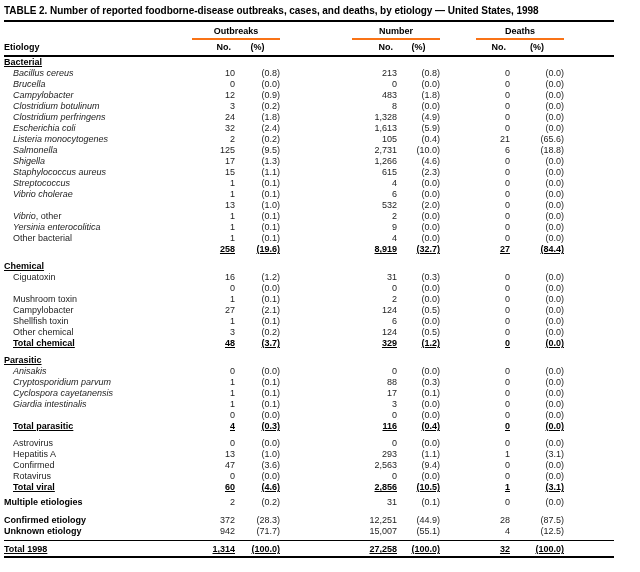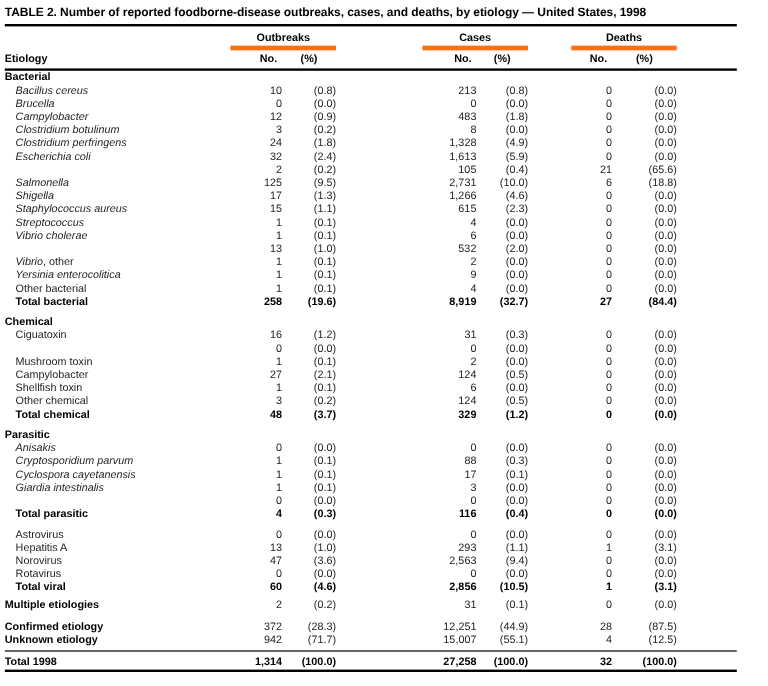--- a/index.html
+++ b/index.html
@@ -27,38 +27,38 @@
   }
   .group-row { padding-top: 4px; }
   .g-out { grid-column: 2 / 4; }
   .g-cases { grid-column: 4 / 7; }
   .g-deaths { grid-column: 7 / 10; }
   .group-cell { display: flex; justify-content: flex-end; }
   .group-label {
     width: 88px; text-align: center;
     font-size: 9px; font-weight: bold; color: #000;
     line-height: 10px; padding-bottom: 2px;
-    border-bottom: 4px solid #f97316;
+    border-bottom: 2px solid #f97316;
   }
   .sub-row {
     padding: 2px 0 3px 0;
     font-size: 9px; font-weight: bold; color: #000;
     line-height: 10px; align-items: end;
   }
   .etiology-h { grid-column: 1; }
   .c-ono { grid-column: 2; } .c-opct { grid-column: 3; }
   .c-cno { grid-column: 5; } .c-cpct { grid-column: 6; }
   .c-dno { grid-column: 8; } .c-dpct { grid-column: 9; }
   .h-no { text-align: right; padding-right: 4px; }
   .h-pct { text-align: center; }
 
   .row { font-size: 9px; line-height: 11px; }
   .row .label { grid-column: 1; white-space: nowrap; overflow: hidden; }
   .row.item .label, .row.total .label { padding-left: 9px; }
-  .row.section, .row.total, .row.grandtotal { font-weight: bold; color: #000; }
+  .row.section, .row.total, .row.grandtotal { font-weight: bold; color: #000; text-decoration: underline; }
   .row.summary .label { font-weight: bold; color: #000; }
   .num, .pct { text-align: right; }
   .row i { font-style: italic; }
 
   .section-block + .section-block { margin-top: 6px; }
   #summary .row:nth-child(1) { margin-top: 4px; }
   #summary .row:nth-child(2) { margin-top: 7px; }
   .pre-total-rule { margin-top: 3px; }
   .row.grandtotal { line-height: 14px; padding-top: 1px; }
   .bottom-rule { margin-top: 0; }
@@ -69,21 +69,21 @@
 <div class="page">
 
   <div class="title">TABLE 2. Number of reported foodborne-disease outbreaks, cases, and deaths, by etiology — United States, 1998</div>
   <div class="rule thick title-rule"></div>
 
   <div class="hdr group-row">
     <div class="group-cell g-out">
       <div class="group-label">Outbreaks</div>
     </div>
     <div class="group-cell g-cases">
-      <div class="group-label">Cases</div>
+      <div class="group-label">Number</div>
     </div>
     <div class="group-cell g-deaths">
       <div class="group-label">Deaths</div>
     </div>
   </div>
 
   <div class="hdr sub-row">
     <div class="etiology-h">Etiology</div>
     <div class="c-ono h-no">No.</div>
     <div class="c-opct h-pct">(%)</div>
@@ -148,20 +148,21 @@
         <div class="row item">
           <div class="label"><i>Escherichia coli</i></div>
           <div class="c-ono num">32</div>
           <div class="c-opct pct">(2.4)</div>
           <div class="c-cno num">1,613</div>
           <div class="c-cpct pct">(5.9)</div>
           <div class="c-dno num">0</div>
           <div class="c-dpct pct">(0.0)</div>
         </div>
         <div class="row item">
+          <div class="label"><i>Listeria monocytogenes</i></div>
           <div class="c-ono num">2</div>
           <div class="c-opct pct">(0.2)</div>
           <div class="c-cno num">105</div>
           <div class="c-cpct pct">(0.4)</div>
           <div class="c-dno num">21</div>
           <div class="c-dpct pct">(65.6)</div>
         </div>
         <div class="row item">
           <div class="label"><i>Salmonella</i></div>
           <div class="c-ono num">125</div>
@@ -236,21 +237,20 @@
         <div class="row item">
           <div class="label">Other bacterial</div>
           <div class="c-ono num">1</div>
           <div class="c-opct pct">(0.1)</div>
           <div class="c-cno num">4</div>
           <div class="c-cpct pct">(0.0)</div>
           <div class="c-dno num">0</div>
           <div class="c-dpct pct">(0.0)</div>
         </div>
         <div class="row total">
-          <div class="label">Total bacterial</div>
           <div class="c-ono num">258</div>
           <div class="c-opct pct">(19.6)</div>
           <div class="c-cno num">8,919</div>
           <div class="c-cpct pct">(32.7)</div>
           <div class="c-dno num">27</div>
           <div class="c-dpct pct">(84.4)</div>
         </div>
       </div>
       <div class="section-block">
         <div class="row section">
@@ -390,21 +390,21 @@
         <div class="row item">
           <div class="label">Hepatitis A</div>
           <div class="c-ono num">13</div>
           <div class="c-opct pct">(1.0)</div>
           <div class="c-cno num">293</div>
           <div class="c-cpct pct">(1.1)</div>
           <div class="c-dno num">1</div>
           <div class="c-dpct pct">(3.1)</div>
         </div>
         <div class="row item">
-          <div class="label">Norovirus</div>
+          <div class="label">Confirmed</div>
           <div class="c-ono num">47</div>
           <div class="c-opct pct">(3.6)</div>
           <div class="c-cno num">2,563</div>
           <div class="c-cpct pct">(9.4)</div>
           <div class="c-dno num">0</div>
           <div class="c-dpct pct">(0.0)</div>
         </div>
         <div class="row item">
           <div class="label">Rotavirus</div>
           <div class="c-ono num">0</div>

